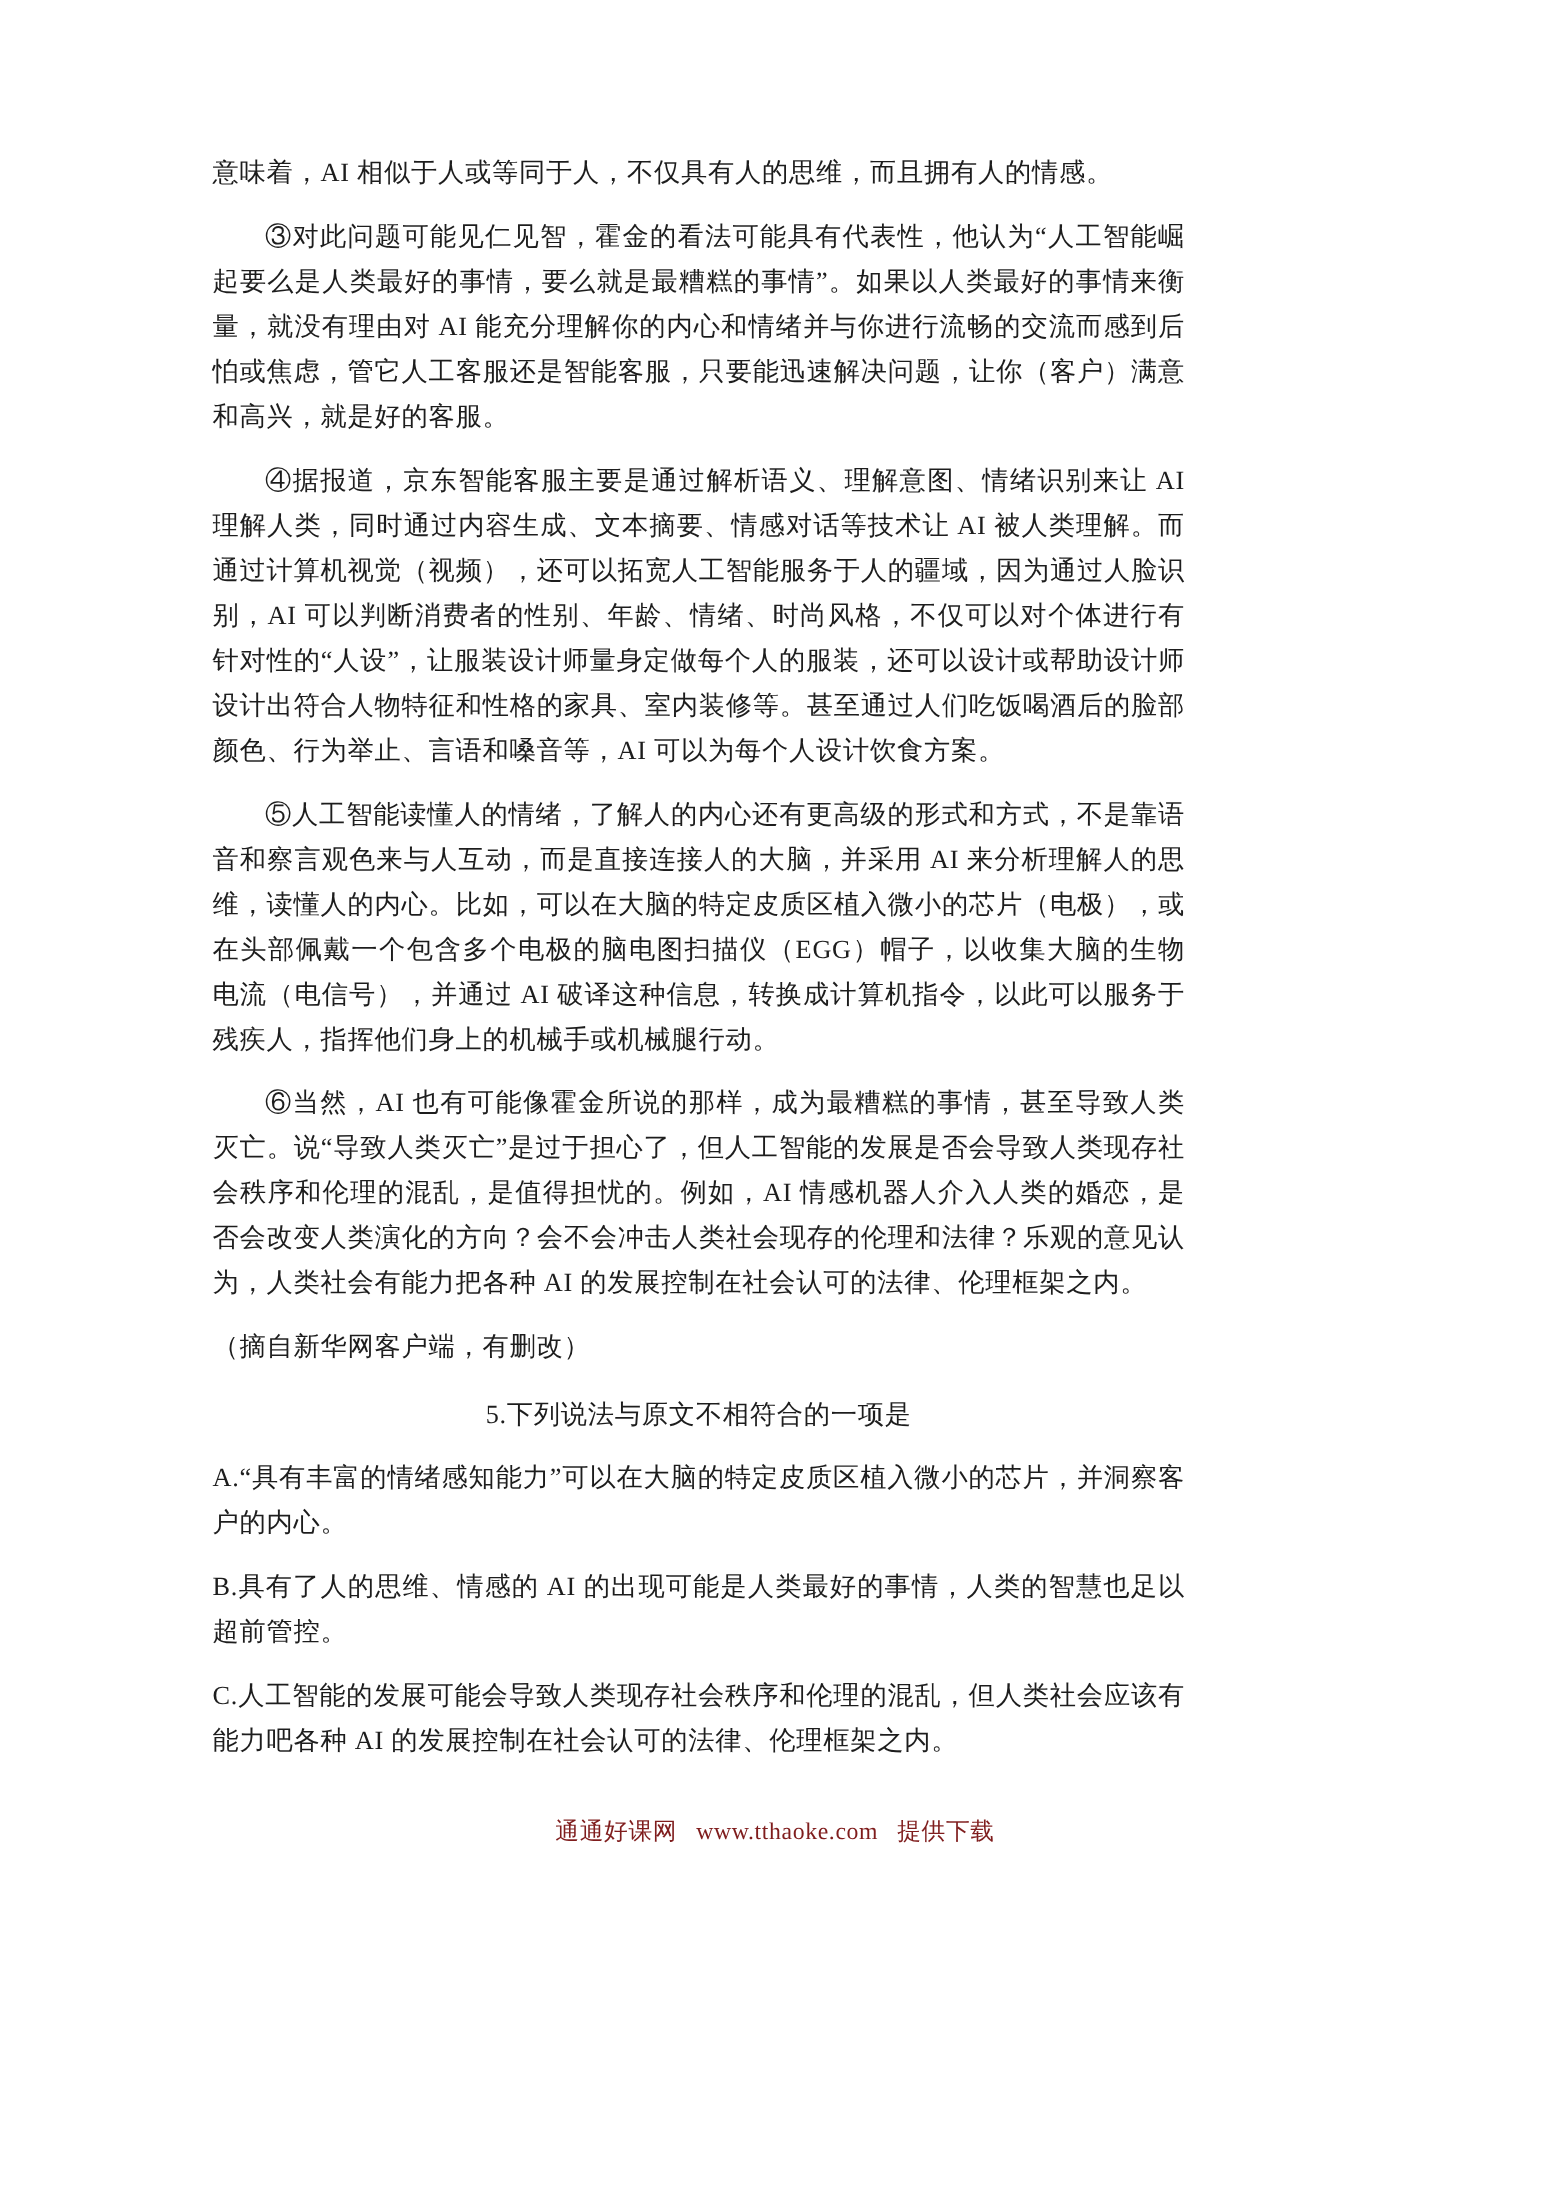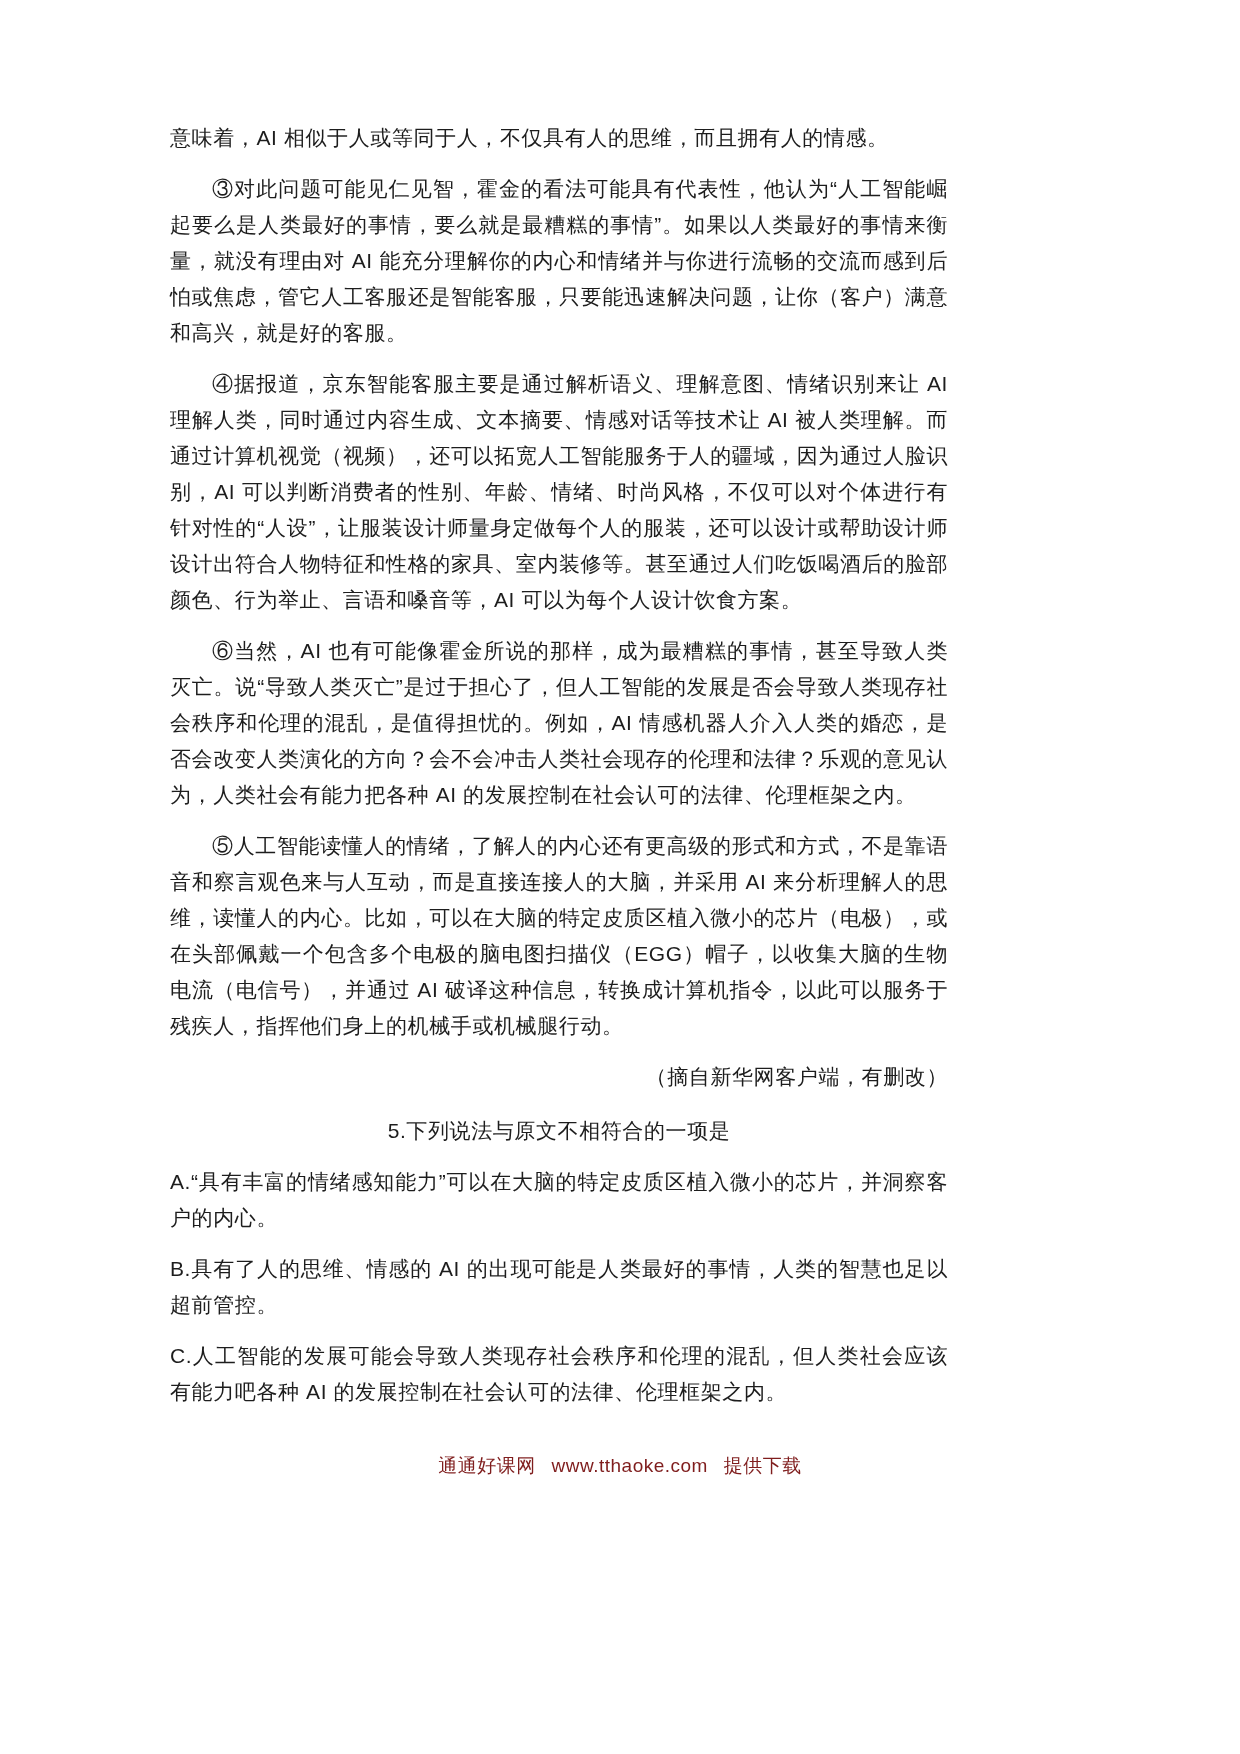--- a/index.html
+++ b/index.html
@@ -5,21 +5,21 @@
   html, body {
     margin: 0;
     padding: 0;
     background: #ffffff;
   }
   .page {
     position: relative;
     width: 1240px;
     height: 1567px;
     background: #ffffff;
-    font-family: Liberation Sans, sans-serif;
+    font-family: Liberation Serif, serif;
     color: #1d1d1d;
     overflow: hidden;
   }
   .content {
     position: absolute;
     top: 120px;
     left: 170px;
     right: 292px;
   }
   .para {
@@ -31,21 +31,20 @@
     text-indent: 2em;
   }
   .para.flush {
     text-indent: 0;
   }
   .source {
     margin: 6px 0 18px 0;
     font-size: 21px;
     line-height: 36px;
     letter-spacing: 0.6px;
-    text-align: right;
     text-indent: 0;
   }
   .question-stem {
     margin: 0 0 15px 0;
     font-size: 21px;
     line-height: 36px;
     letter-spacing: 0.6px;
     text-indent: 0;
     text-align: center;
   }
@@ -75,22 +74,22 @@
 </head>
 <body>
 
 <div class="page">
   <div class="content">
 
     <p class="para flush">意味着，AI 相似于人或等同于人，不仅具有人的思维，而且拥有人的情感。</p>
 
     <p class="para">③对此问题可能见仁见智，霍金的看法可能具有代表性，他认为“人工智能崛起要么是人类最好的事情，要么就是最糟糕的事情”。如果以人类最好的事情来衡量，就没有理由对 AI 能充分理解你的内心和情绪并与你进行流畅的交流而感到后怕或焦虑，管它人工客服还是智能客服，只要能迅速解决问题，让你（客户）满意和高兴，就是好的客服。</p>
     <p class="para">④据报道，京东智能客服主要是通过解析语义、理解意图、情绪识别来让 AI 理解人类，同时通过内容生成、文本摘要、情感对话等技术让 AI 被人类理解。而通过计算机视觉（视频），还可以拓宽人工智能服务于人的疆域，因为通过人脸识别，AI 可以判断消费者的性别、年龄、情绪、时尚风格，不仅可以对个体进行有针对性的“人设”，让服装设计师量身定做每个人的服装，还可以设计或帮助设计师设计出符合人物特征和性格的家具、室内装修等。甚至通过人们吃饭喝酒后的脸部颜色、行为举止、言语和嗓音等，AI 可以为每个人设计饮食方案。</p>
+    <p class="para">⑤人工智能读懂人的情绪，了解人的内心还有更高级的形式和方式，不是靠语音和察言观色来与人互动，而是直接连接人的大脑，并采用 AI 来分析理解人的思维，读懂人的内心。比如，可以在大脑的特定皮质区植入微小的芯片（电极），或在头部佩戴一个包含多个电极的脑电图扫描仪（EGG）帽子，以收集大脑的生物电流（电信号），并通过 AI 破译这种信息，转换成计算机指令，以此可以服务于残疾人，指挥他们身上的机械手或机械腿行动。</p>
     <p class="para">⑥当然，AI 也有可能像霍金所说的那样，成为最糟糕的事情，甚至导致人类灭亡。说“导致人类灭亡”是过于担心了，但人工智能的发展是否会导致人类现存社会秩序和伦理的混乱，是值得担忧的。例如，AI 情感机器人介入人类的婚恋，是否会改变人类演化的方向？会不会冲击人类社会现存的伦理和法律？乐观的意见认为，人类社会有能力把各种 AI 的发展控制在社会认可的法律、伦理框架之内。</p>
-    <p class="para">⑤人工智能读懂人的情绪，了解人的内心还有更高级的形式和方式，不是靠语音和察言观色来与人互动，而是直接连接人的大脑，并采用 AI 来分析理解人的思维，读懂人的内心。比如，可以在大脑的特定皮质区植入微小的芯片（电极），或在头部佩戴一个包含多个电极的脑电图扫描仪（EGG）帽子，以收集大脑的生物电流（电信号），并通过 AI 破译这种信息，转换成计算机指令，以此可以服务于残疾人，指挥他们身上的机械手或机械腿行动。</p>
 
     <p class="source">（摘自新华网客户端，有删改）</p>
 
     <p class="question-stem">5.下列说法与原文不相符合的一项是</p>
 
     <p class="option">A.“具有丰富的情绪感知能力”可以在大脑的特定皮质区植入微小的芯片，并洞察客户的内心。</p>
     <p class="option">B.具有了人的思维、情感的 AI 的出现可能是人类最好的事情，人类的智慧也足以超前管控。</p>
     <p class="option">C.人工智能的发展可能会导致人类现存社会秩序和伦理的混乱，但人类社会应该有能力吧各种 AI 的发展控制在社会认可的法律、伦理框架之内。</p>
 
   </div>

